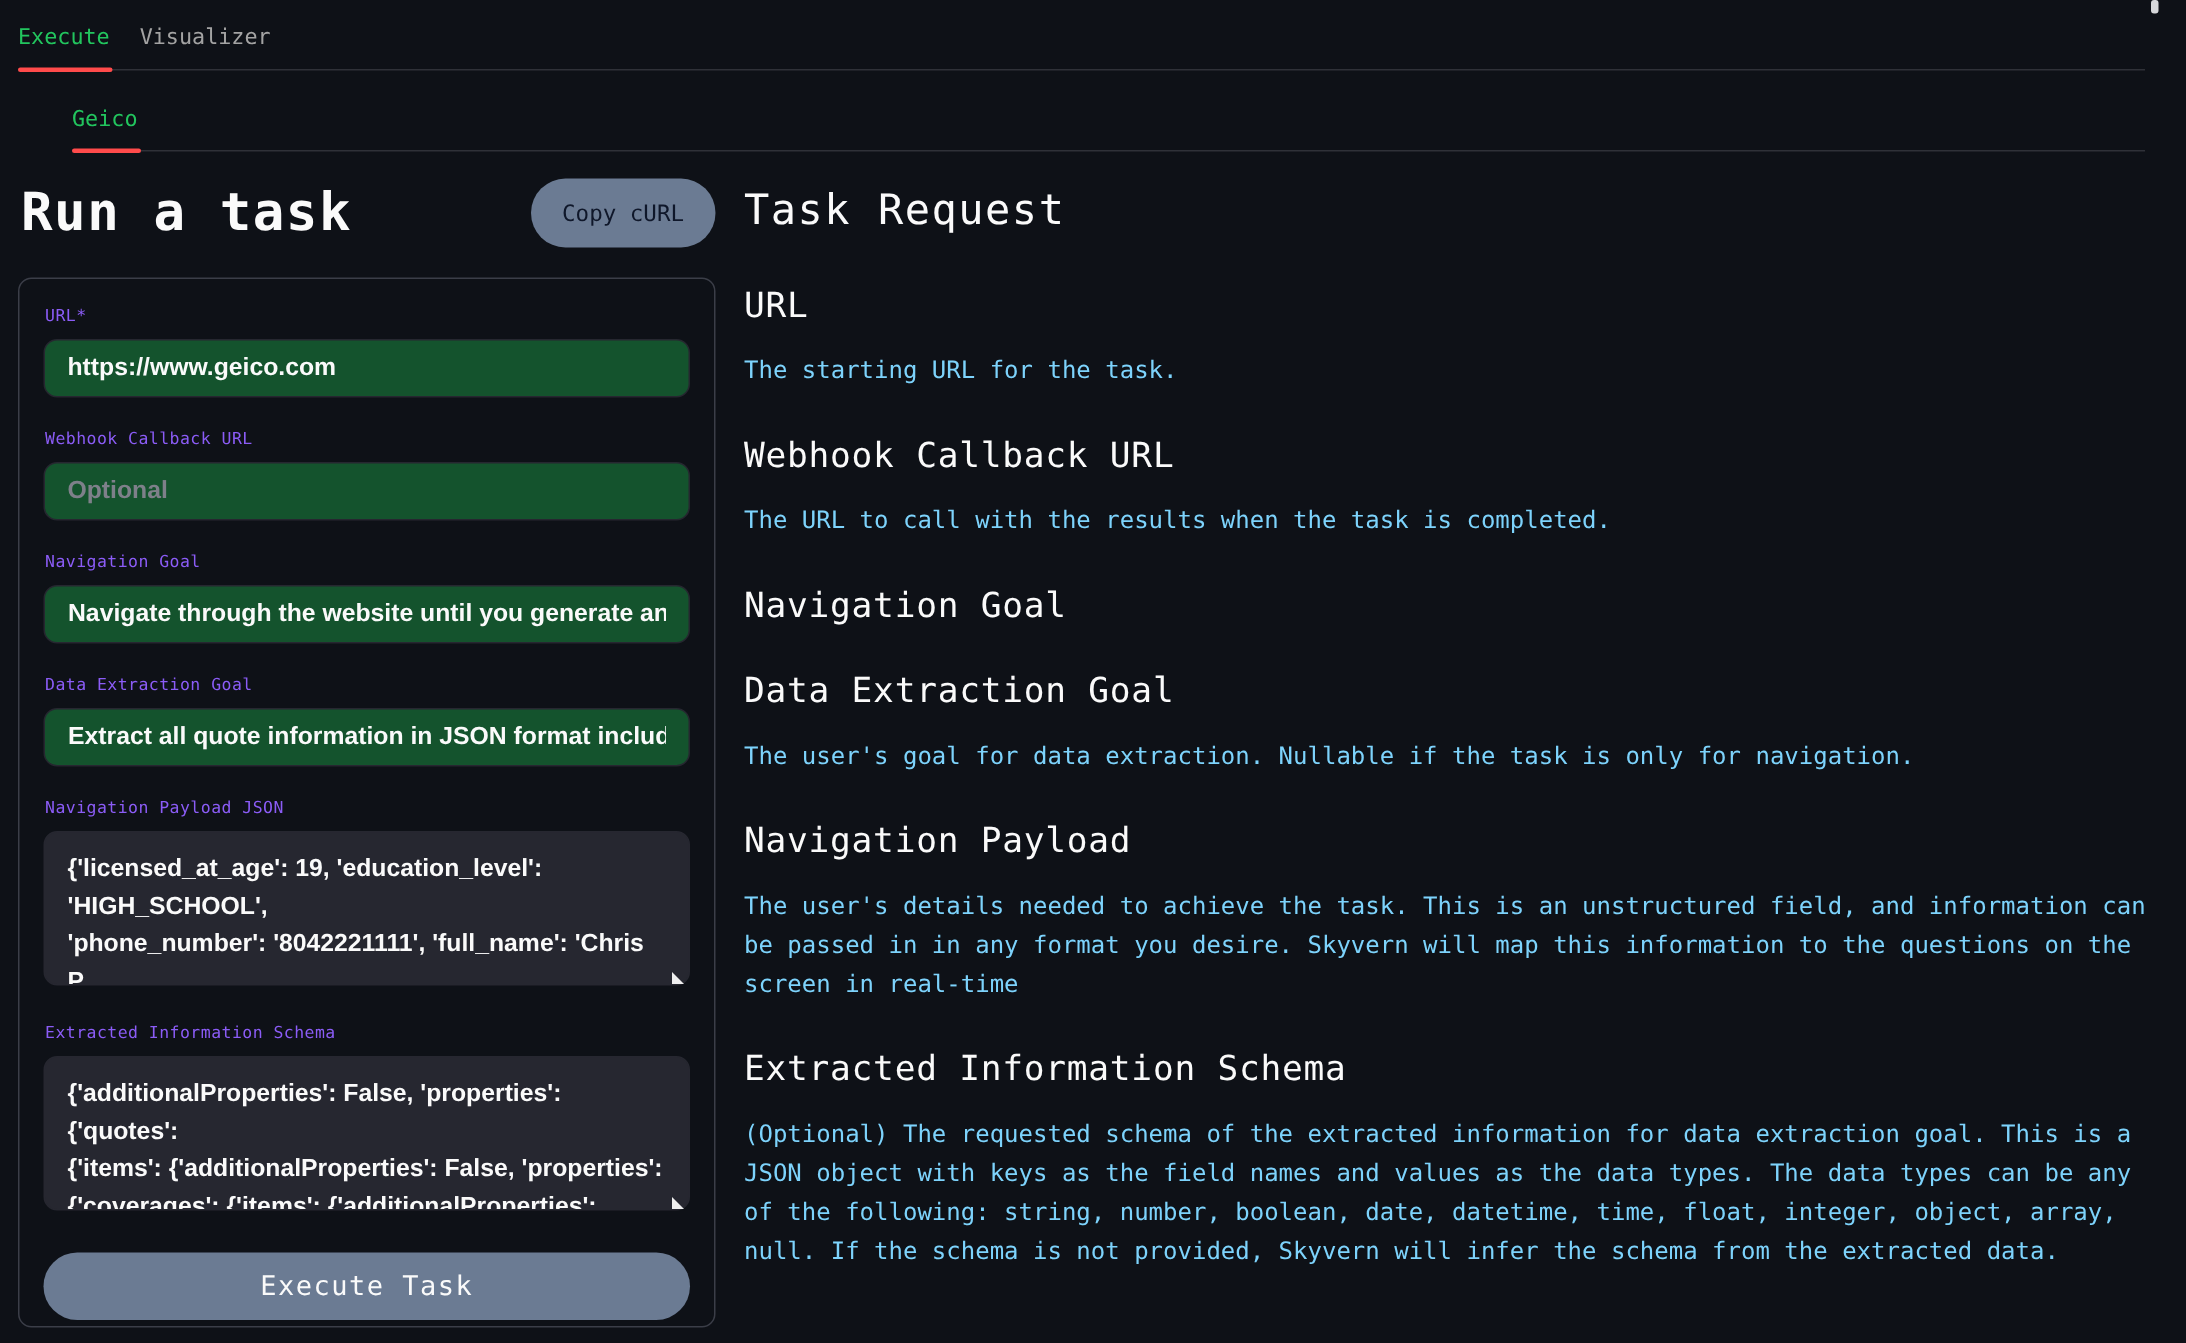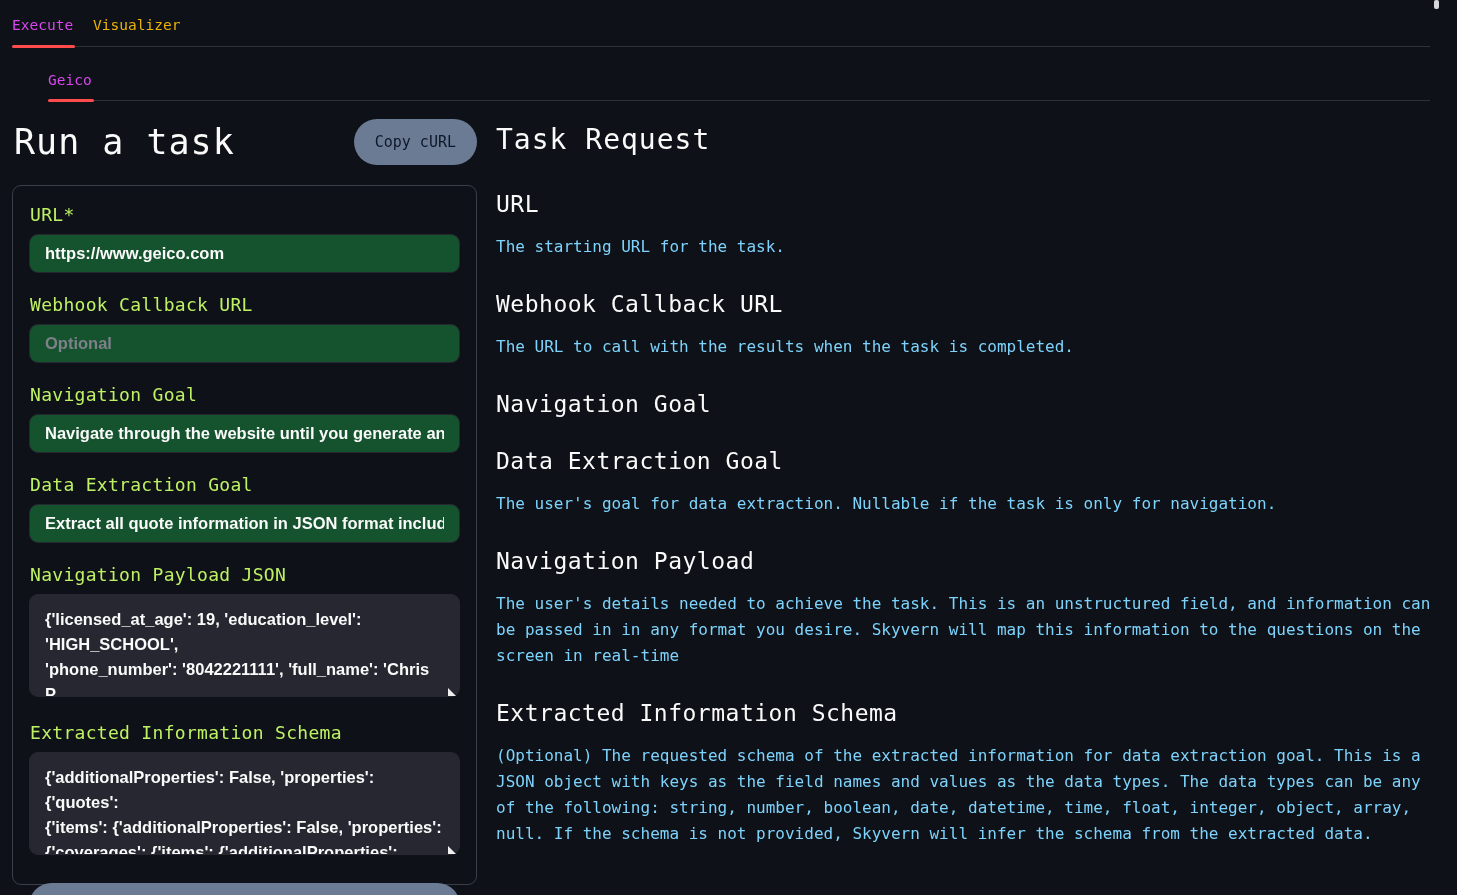--- a/index.html
+++ b/index.html
@@ -19,44 +19,44 @@
     display:flex; gap:18px;
     margin:0 27px 0 12px;
     border-bottom:1px solid #2f3138;
     padding-top:10px;
   }
   .tabbar.secondary{ padding-top:18px;margin-left:48px; }
   .tab{
     font-size:14.5px; line-height:1;
     padding:8px 2px 13px 0;
     position:relative;
-    color:#eab308;
+    color:#a3a3a3;
     cursor:pointer;
     white-space:nowrap;
   }
-  .tab.active{ color:#d946ef; }
+  .tab.active{ color:#22c55e; }
   .tab.active::after{
     content:""; position:absolute; left:0; right:0; bottom:-2px;
     height:3px; background:#ff4b4b; border-radius:2px;
   }
   
   .content{
     display:flex;
     padding:14px 12px 0 12px;
     gap:16px;
   }
   .left-col{ width:465px; flex:0 0 465px; }
   .right-col{ flex:1; max-width:952px; padding-left:3px; }
   
   .left-header{
     display:flex; justify-content:space-between; align-items:center;
     padding:4px 0 20px 0;
   }
   .page-title{
-    font-size:35px; font-weight:400; letter-spacing:1px;
+    font-size:35px; font-weight:700; letter-spacing:1px;
     padding-left:2px;
   }
   .pill-btn{
     background:#6b7astro;
     background:#6b7b93;
     color:#0f172a;
     border:none;
     font-family:"DejaVu Sans Mono", monospace;
     font-size:15px;
     padding:14px 21px;
@@ -67,22 +67,22 @@
   
   .card{
     border:1px solid #3b3e48;
     border-radius:9px;
     padding:18px 16px 10px 16px;
     height:700px;
   }
   .field{ margin-bottom:21px; }
   .field-label{
     display:block;
-    font-size:18px;
-    color:#bef264;
+    font-size:11px;
+    color:#8b5cf6;
     margin:0 0 9px 1px;
     letter-spacing:.3px;
   }
   .text-input{
     width:100%;
     height:39px;
     background:#14532d;
     border:1px solid #262730;
     border-radius:9px;
     color:#fafafa;

